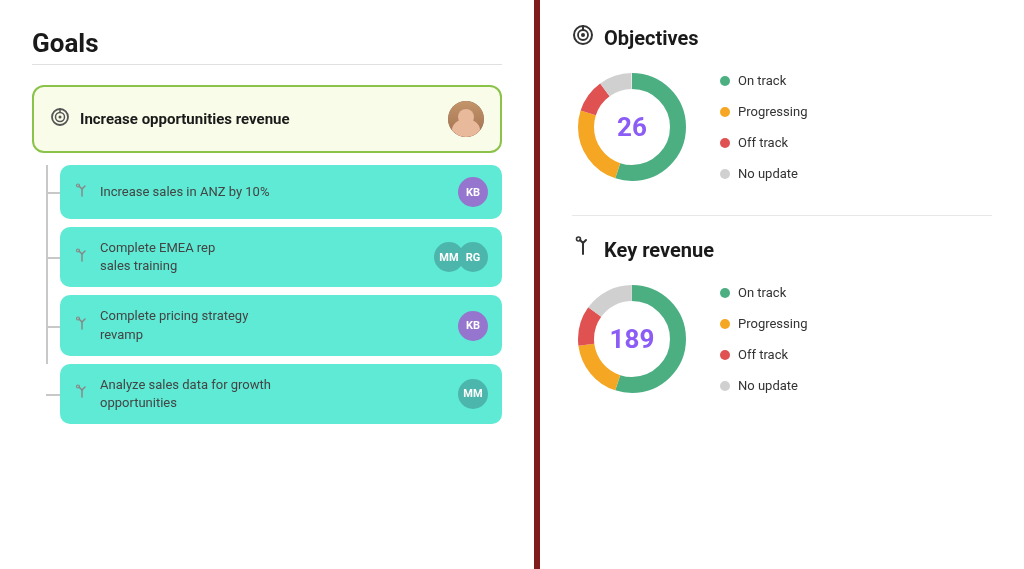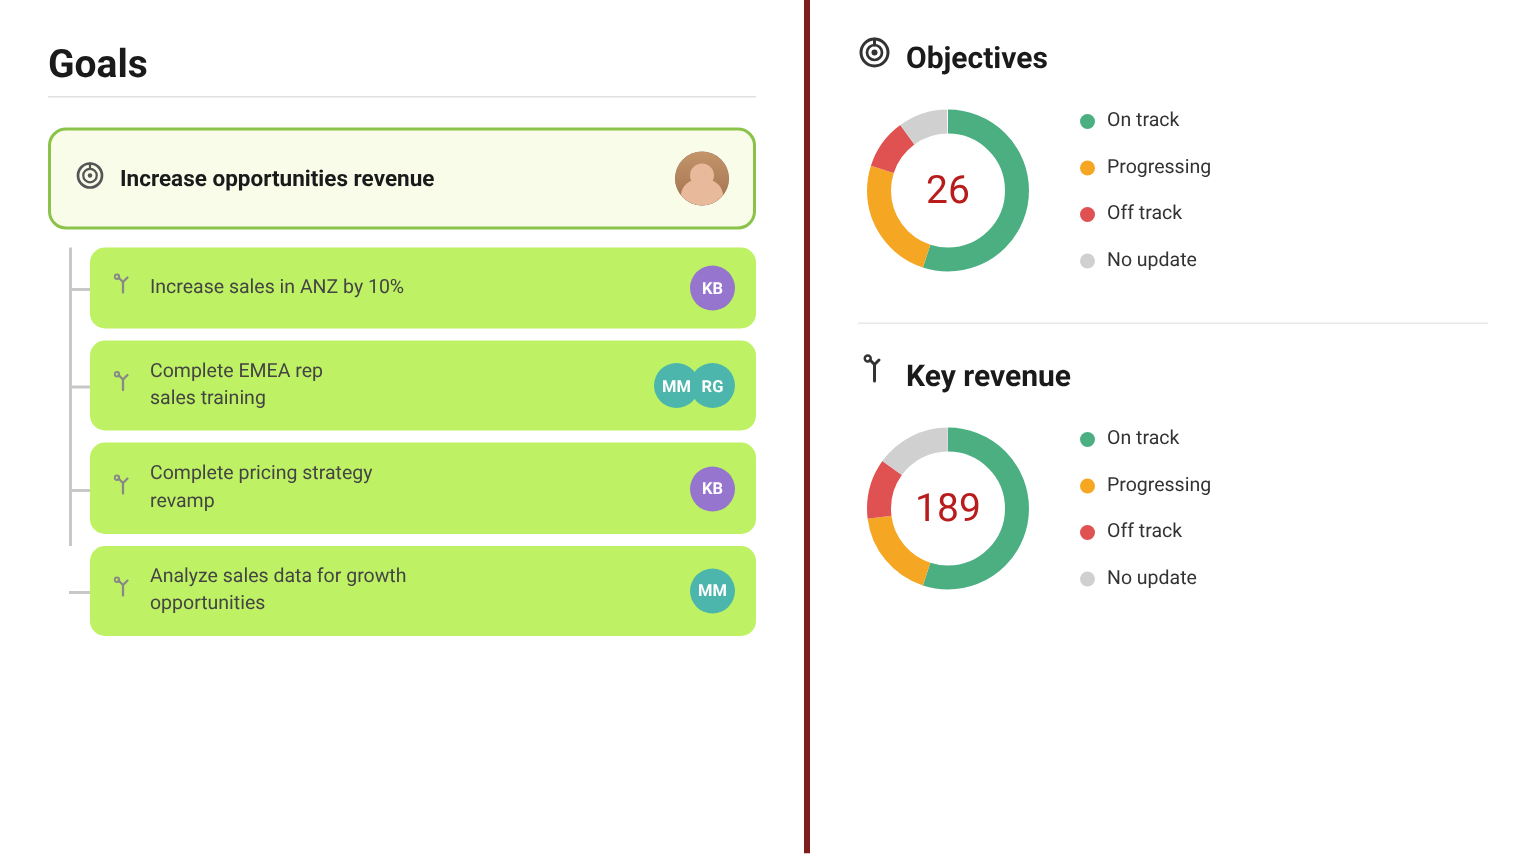--- a/index.html
+++ b/index.html
@@ -9,21 +9,21 @@
       width: 1024px;
       height: 569px;
       display: flex;
       overflow: hidden;
     }
 
     
     .left-panel {
       width: 540px;
       padding: 28px 32px;
-      border-right: 4px solid #7f1d1d;
+      border-right: 6px solid #7f1d1d;
       flex-shrink: 0;
     }
 
     .panel-title {
       font-size: 26px;
       font-weight: 700;
       color: #1a1a1a;
       margin-bottom: 6px;
     }
 
@@ -117,21 +117,21 @@
       top: 0;
       bottom: 60px;
       width: 2px;
       background: #c8c8c8;
     }
 
     .sub-item {
       display: flex;
       align-items: center;
       justify-content: space-between;
-      background: #bef264;
+      background: #5eead4;
       border-radius: 10px;
       padding: 12px 14px;
       margin-bottom: 8px;
       position: relative;
     }
 
     .sub-item::before {
       content: '';
       position: absolute;
       left: -14px;
@@ -220,22 +220,22 @@
       height: 120px;
       flex-shrink: 0;
     }
 
     .donut-label {
       position: absolute;
       top: 50%;
       left: 50%;
       transform: translate(-50%, -50%);
       font-size: 26px;
-      font-weight: 400;
-      color: #b91c1c;
+      font-weight: 700;
+      color: #8b5cf6;
     }
 
     
     .legend {
       display: flex;
       flex-direction: column;
       gap: 16px;
     }
 
     .legend-item {

